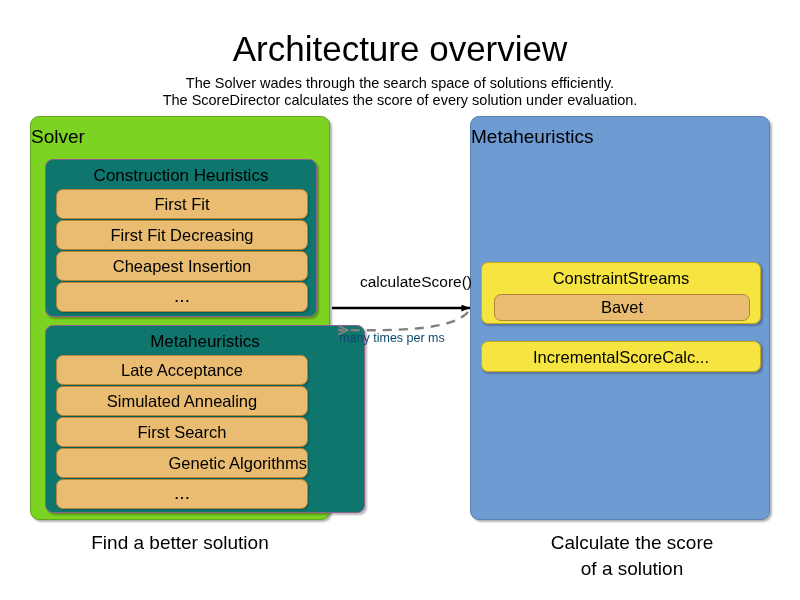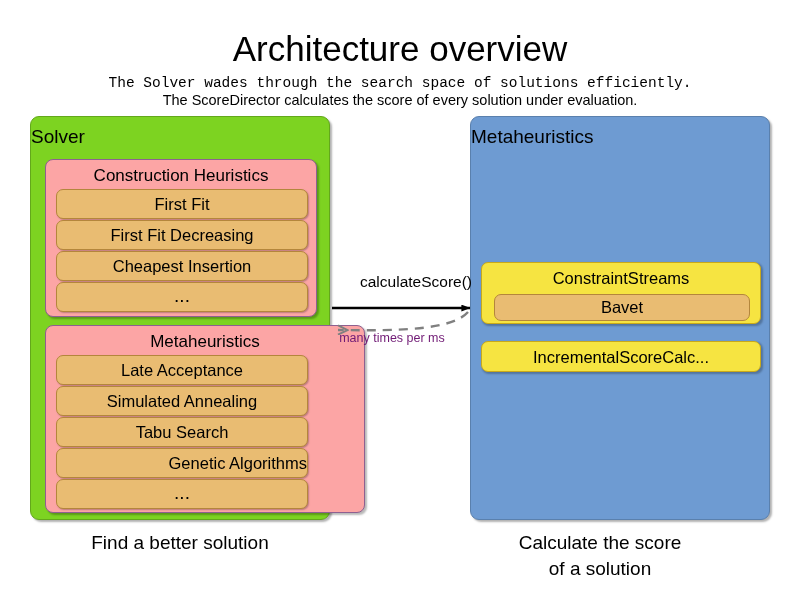--- a/index.html
+++ b/index.html
@@ -30,21 +30,21 @@
     line-height: 42px;
     margin: 0;
     padding-top: 28px;
     letter-spacing: 0px;
   }
   .subtitle-line {
     font-size: 14.5px;
     line-height: 17px;
     margin: 0;
   }
-  #subtitle-1 { padding-top: 5px; font-family: Liberation Mono, monospace; }
+  #subtitle-1 { padding-top: 5px; }
 
   
   .panel {
     position: absolute;
     border-radius: 9px;
     box-sizing: border-box;
     box-shadow: 2px 2px 2px rgba(0,0,0,0.30);
   }
   #solver-panel {
     left: 30px;
@@ -67,21 +67,21 @@
     left: 0;
     top: 8px;
     width: 100%;
     font-size: 19px;
     line-height: 24px;
   }
 
   
   .group-box {
     position: absolute;
-    background: #fca5a5;
+    background: #0f766e;
     border: 1px solid #8e6090;
     border-radius: 8px;
     box-sizing: border-box;
     box-shadow: 2px 2px 2px rgba(0,0,0,0.28);
   }
   .group-title {
     position: absolute;
     left: 0;
     top: 5px;
     width: 100%;
@@ -177,34 +177,34 @@
     padding-left: 16px;
   }
   #many-times-label {
     position: absolute;
     left: 330px;
     top: 330px;
     width: 124px;
     text-align: center;
     font-size: 12.5px;
     line-height: 16px;
-    color: #701a75;
+    color: #0c4a6e;
   }
 
   
   .caption {
     position: absolute;
     text-align: center;
     font-size: 19px;
     line-height: 26px;
     top: 530px;
     width: 300px;
   }
   #solver-caption { left: 30px; }
-  #scoredirector-caption { left: 450px; }
+  #scoredirector-caption { left: 482px; }
 </style>
 </head>
 <body>
 
 <div id="header">
   <h1 id="diagram-title">Architecture overview</h1>
   <p class="subtitle-line" id="subtitle-1">The Solver wades through the search space of solutions efficiently.</p>
   <p class="subtitle-line" id="subtitle-2">The ScoreDirector calculates the score of every solution under evaluation.</p>
 </div>
 
@@ -216,21 +216,21 @@
     <div class="item-box" style="top:29px;">First Fit</div>
     <div class="item-box" style="top:60px;">First Fit Decreasing</div>
     <div class="item-box" style="top:91px;">Cheapest Insertion</div>
     <div class="item-box ellipsis" style="top:122px;">...</div>
   </div>
 
   <div class="group-box" id="metaheuristics-box">
     <div class="group-title">Metaheuristics</div>
     <div class="item-box" style="top:29px;">Late Acceptance</div>
     <div class="item-box" style="top:60px;">Simulated Annealing</div>
-    <div class="item-box" style="top:91px;">Tabu Search</div>
+    <div class="item-box" style="top:91px;">First Search</div>
     <div class="item-box" style="top:122px;text-align:right;">Genetic Algorithms</div>
     <div class="item-box ellipsis" style="top:153px;">...</div>
   </div>
 </div>
 
 <div class="panel" id="scoredirector-panel">
   <div class="panel-title">Metaheuristics</div>
 
 
   <div class="yellow-box" id="constraint-streams-box">

